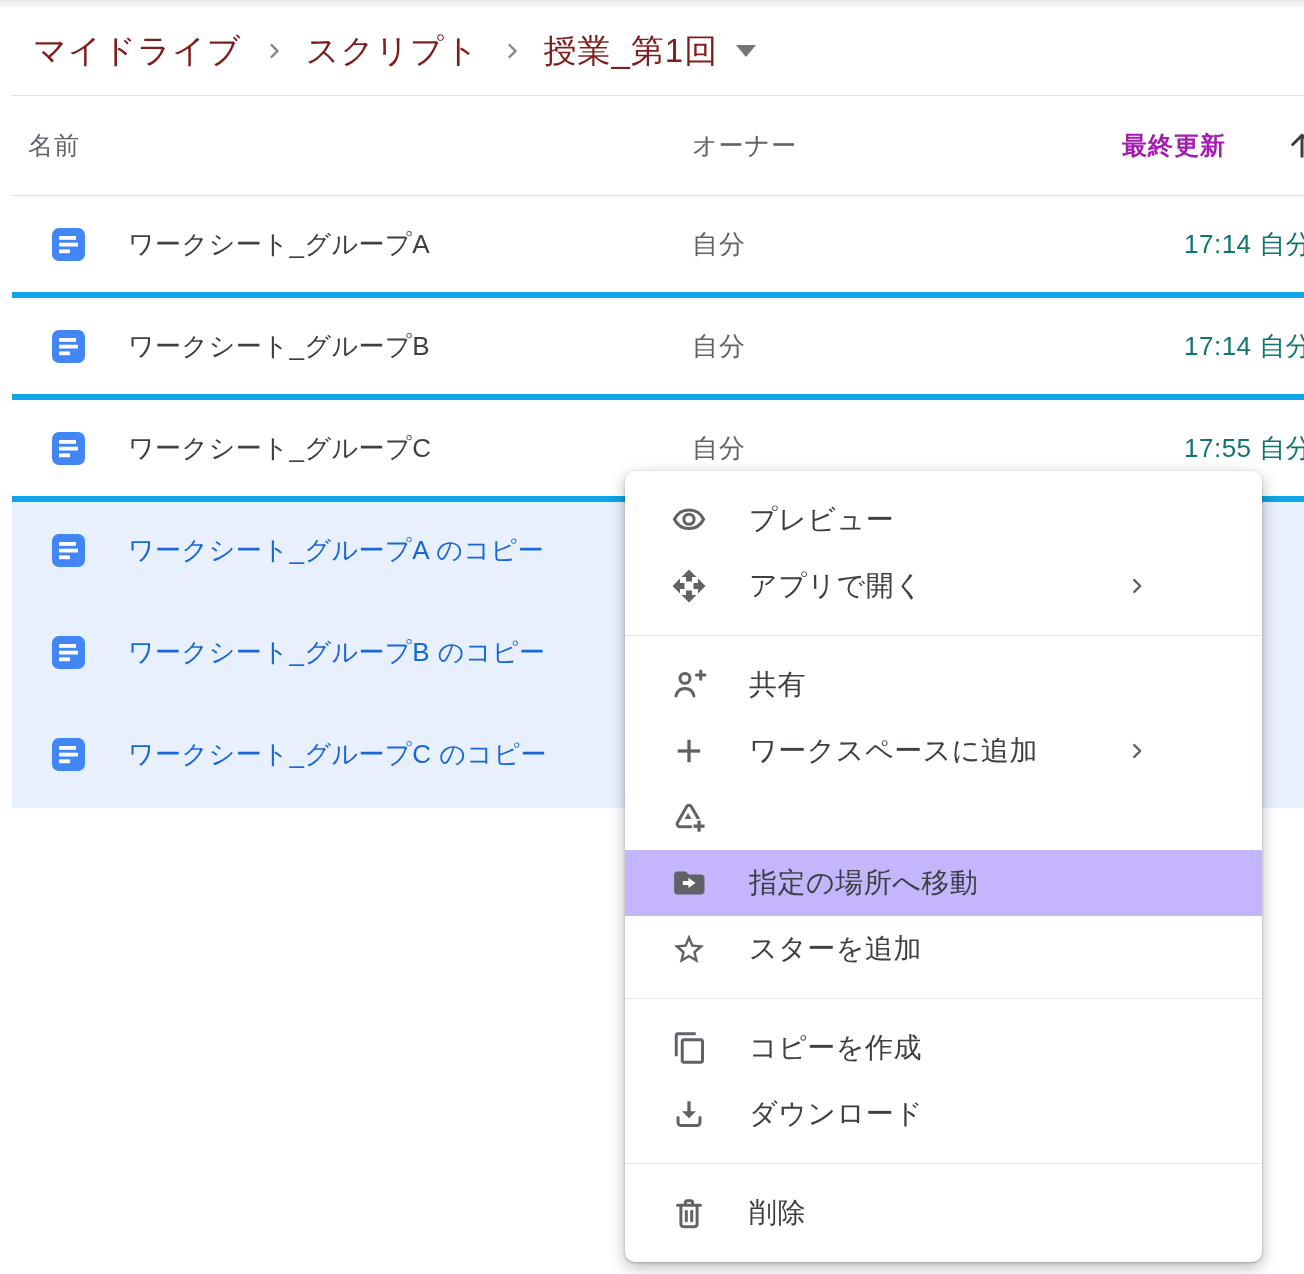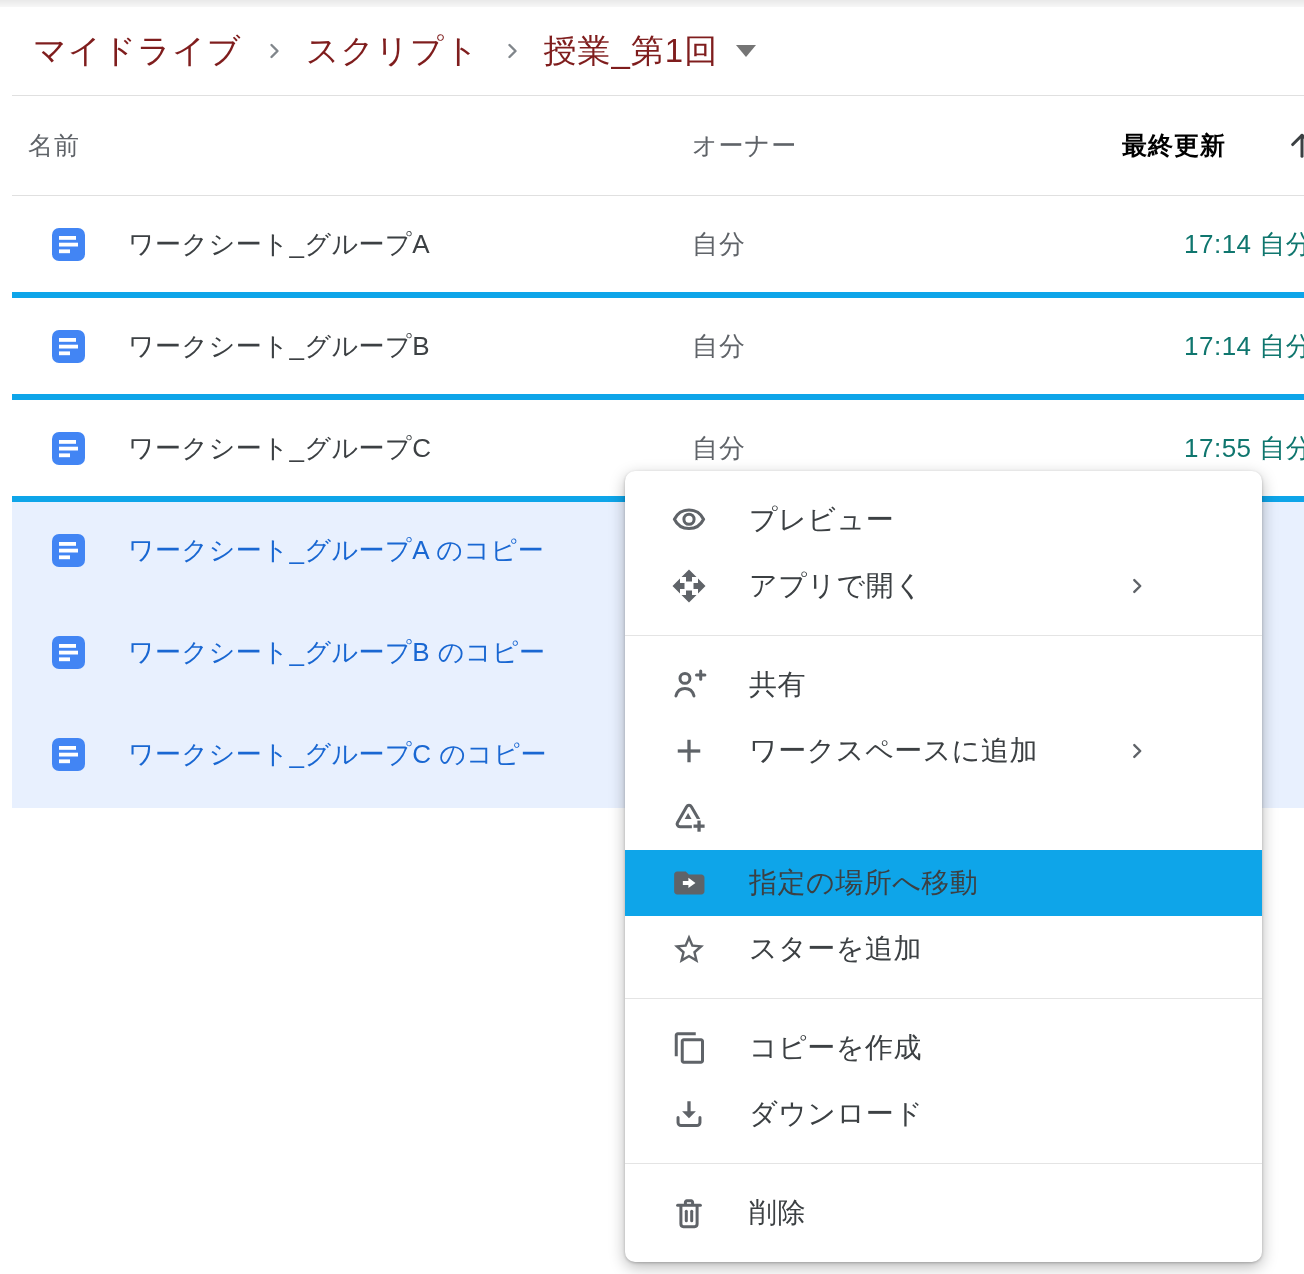--- a/index.html
+++ b/index.html
@@ -15,41 +15,41 @@
   .crumb-caret{margin-left:18px;width:0;height:0;border-left:10px solid transparent;
         border-right:10px solid transparent;border-top:12px solid #757575;cursor:pointer;}
   .breadcrumb-divider{position:absolute;top:95px;left:12px;right:0;height:1px;background:#e0e0e0;}
 
   
   .table-header{position:absolute;top:96px;left:12px;right:0;height:99px;border-bottom:1px solid #e0e0e0;text-align:right;}
   .th{position:absolute;top:0;height:99px;display:flex;align-items:center;
       font-size:25px;color:#5f6368;font-weight:500;letter-spacing:1px;cursor:pointer;}
   .th-name{left:16px;}
   .th-owner{left:680px;}
-  .th-modified{left:1110px;color:#000000;font-weight:700;}
+  .th-modified{left:1110px;color:#a21caf;font-weight:700;}
   .th-arrow{position:absolute;left:1272px;top:31px;width:36px;height:36px;cursor:pointer;}
 
   
   .rows{position:absolute;top:196px;left:12px;right:0;}
   .row{position:relative;height:96px;display:flex;align-items:center;
        border-bottom:6px solid #0ea5e9;cursor:pointer;}
   .row.selected{background:#e8f0fe;border-bottom-color:transparent;}
   .row.selected .fname{color:#1967d2;text-align:right;}
   .doc-icon{margin-left:40px;width:33px;height:33px;flex:none;display:flex;}
   .fname{margin-left:43px;font-size:26px;letter-spacing:0.5px;white-space:nowrap;}
   .fowner{position:absolute;left:680px;font-size:26px;color:#5f6368;letter-spacing:1px;}
   .fmod{position:absolute;left:1172px;font-size:26px;color:#0f766e;letter-spacing:0.5px;white-space:nowrap;}
 
   
   .menu{position:absolute;left:625px;top:471px;width:637px;background:#fff;border-radius:10px;
         box-shadow:0 1px 3px rgba(0,0,0,.22),0 5px 16px rgba(0,0,0,.28);
         padding:16px 0;z-index:10;}
   .menu-divider{height:1px;background:#e4e4e4;margin:16px 0;}
   .mi{display:flex;align-items:center;height:66px;padding-right:112px;cursor:pointer;}
-  .mi.highlighted{background:#0ea5e9;}
+  .mi.highlighted{background:#c4b5fd;}
   .mi-icon{width:36px;height:36px;margin-left:46px;flex:none;display:flex;align-items:center;justify-content:center;}
   .mi-icon svg{width:36px;height:36px;}
   .mi-label{margin-left:42px;font-size:28px;letter-spacing:0.5px;color:#3c4043;white-space:nowrap;}
   .mi-chevron{margin-left:auto;display:flex;}
   .mi-chevron svg{width:26px;height:26px;}
 </style>
 </head>
 <body>
 
 <div class="page">

